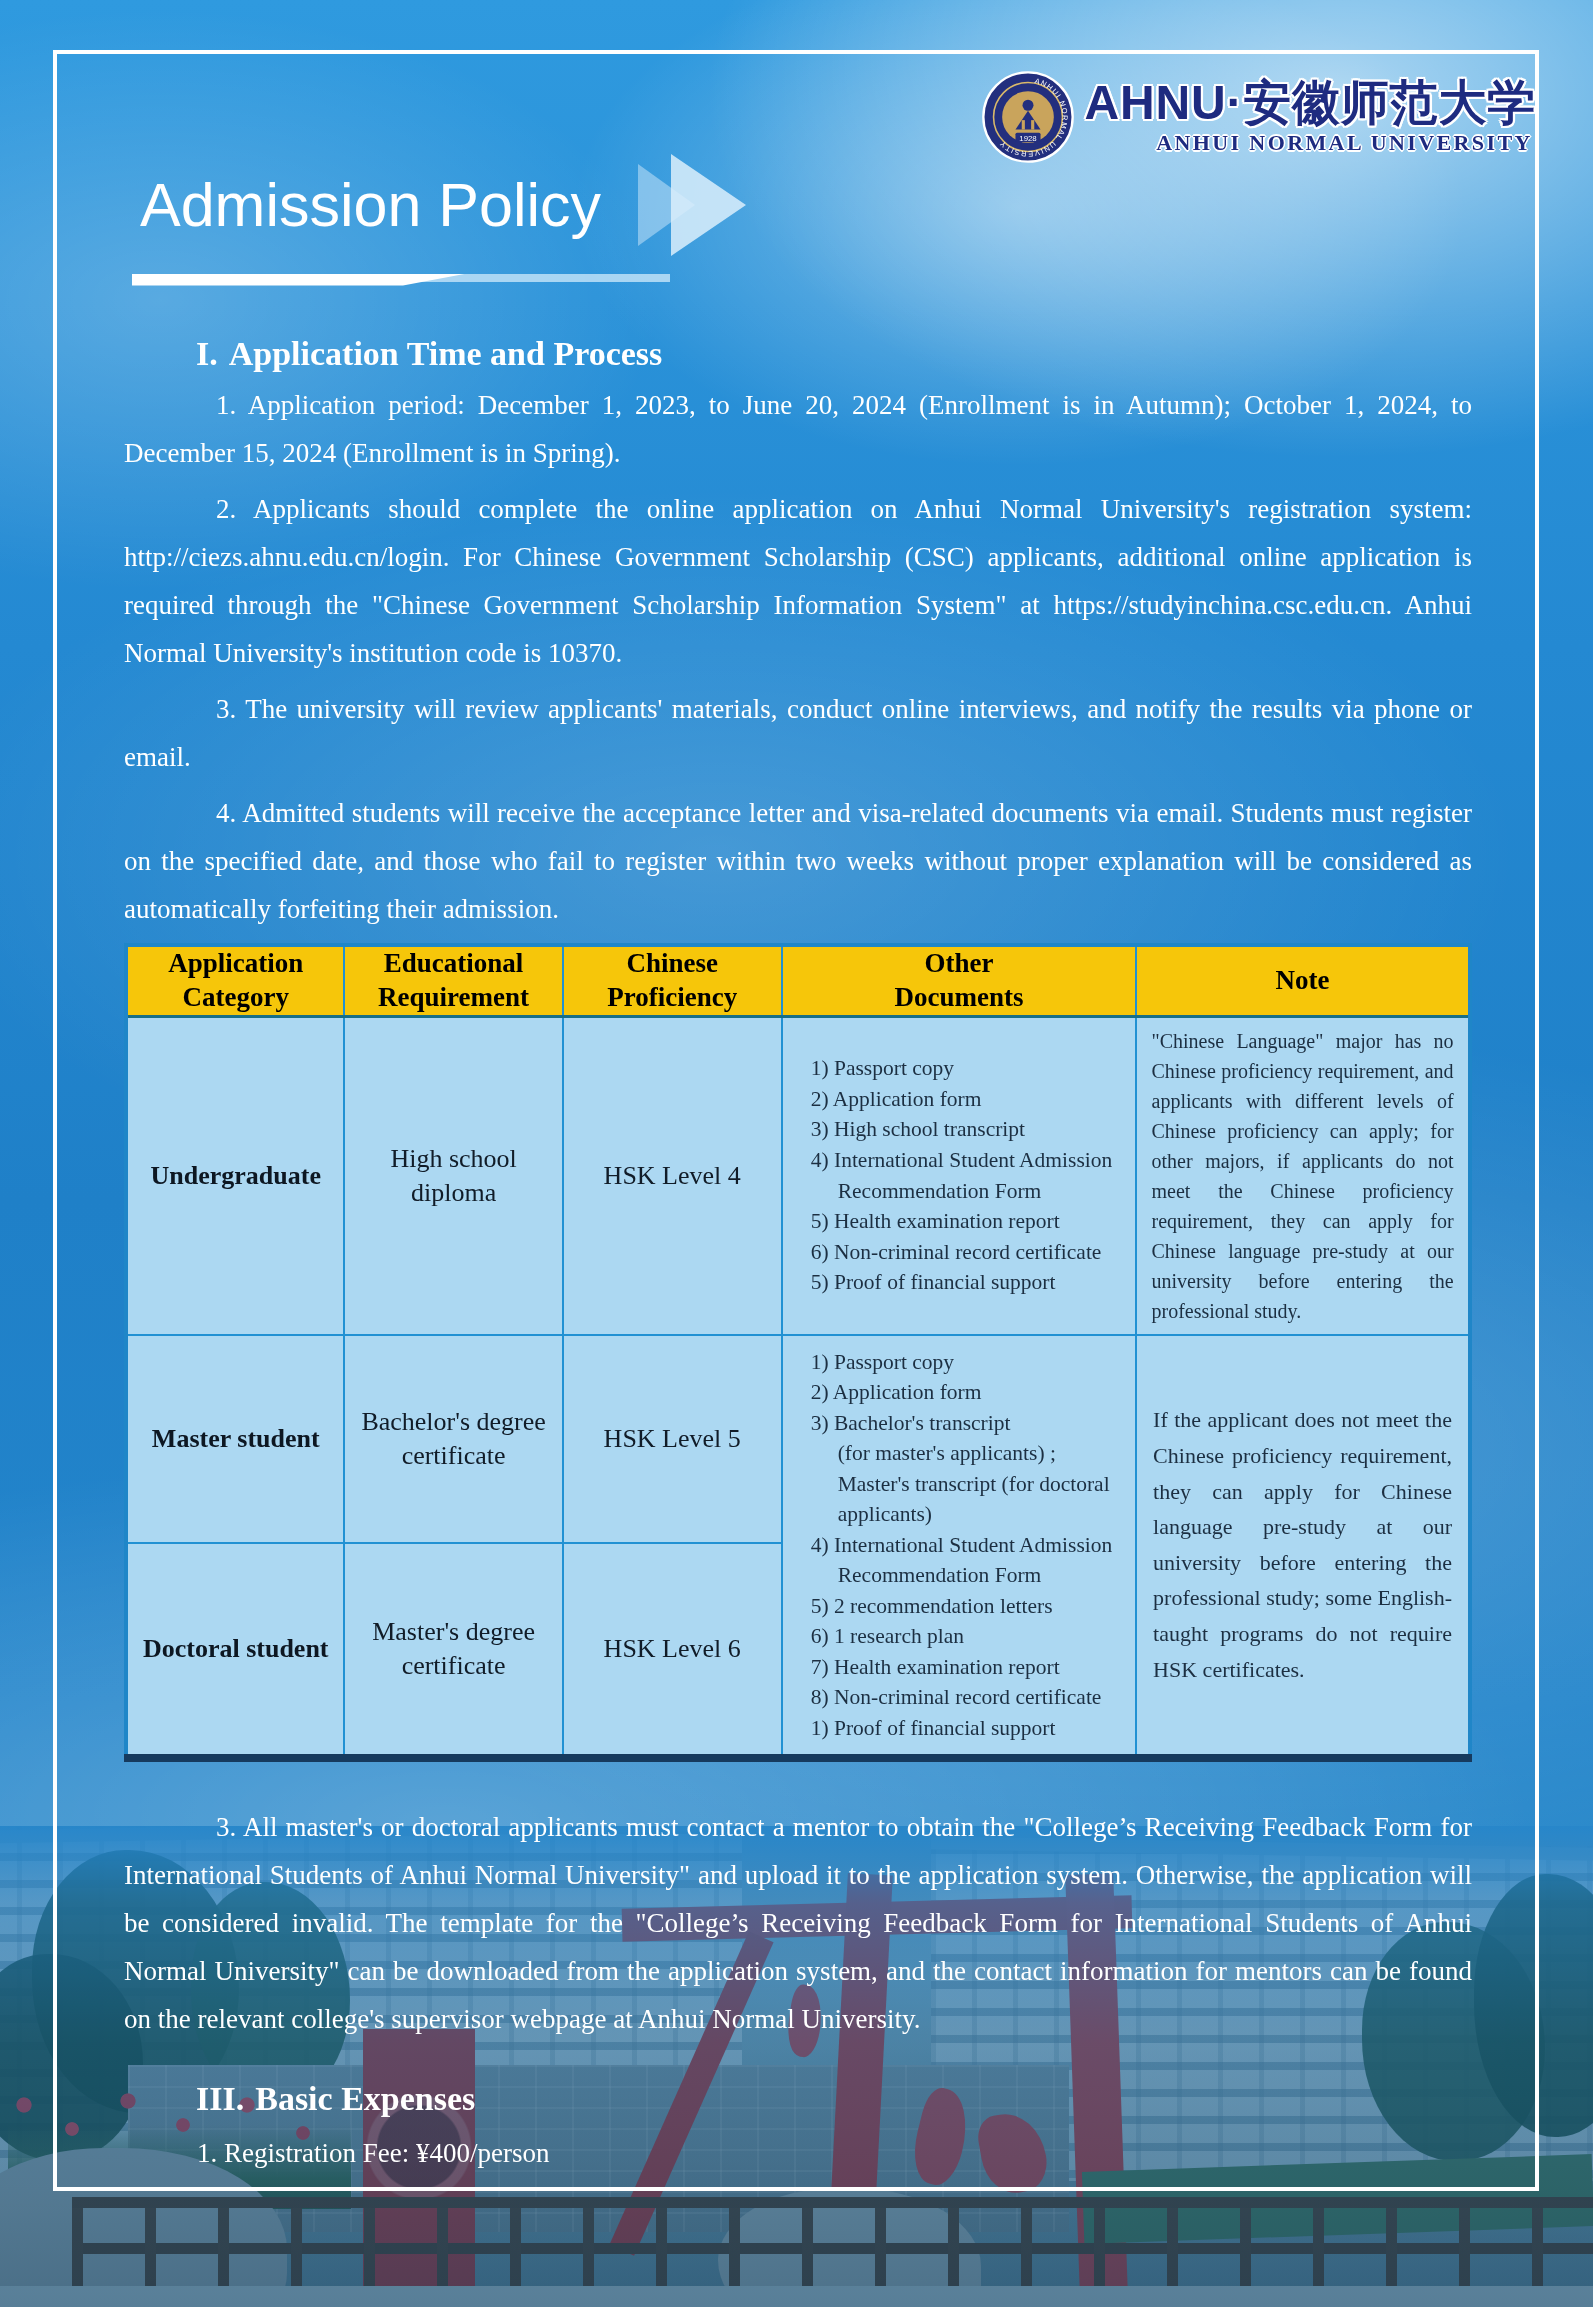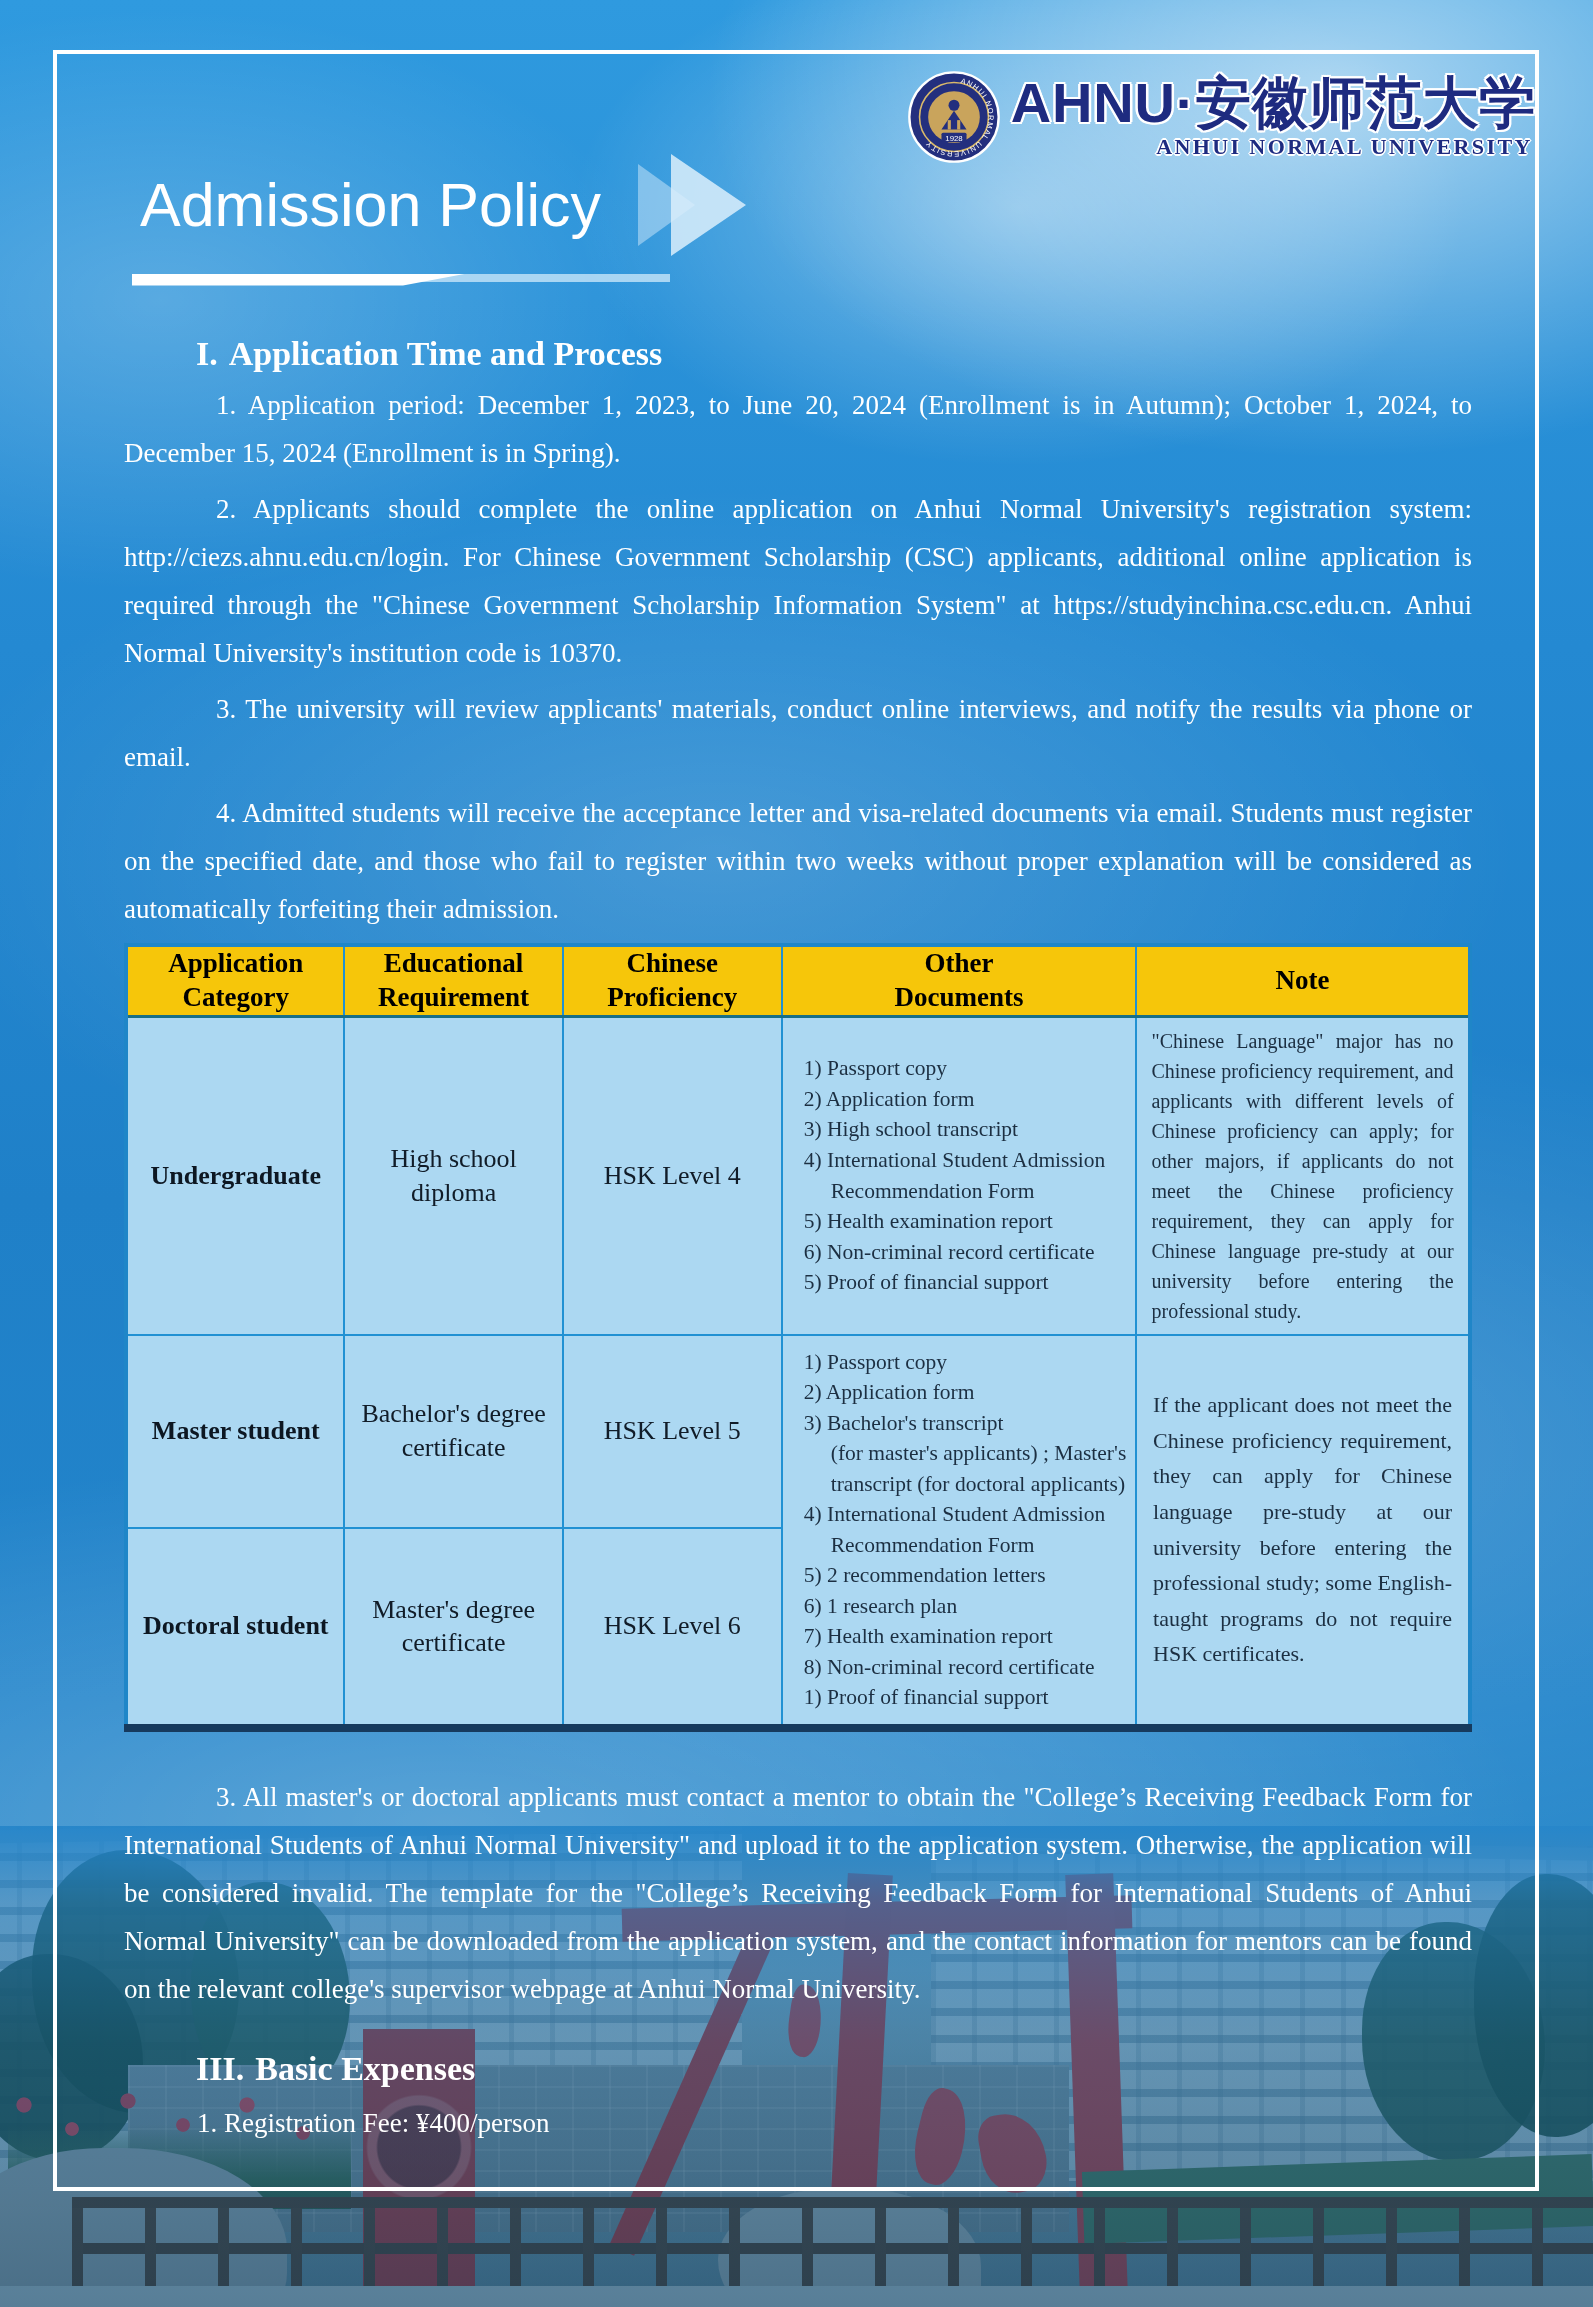--- a/index.html
+++ b/index.html
@@ -76,21 +76,21 @@
 
   
   .frame { position:absolute; left:53px; top:50px; width:1486px; height:2141px;
     border:4px solid #ffffff; z-index:5; pointer-events:none; }
 
   
   .brand { position:absolute; top:70px; right:57px; display:flex; align-items:center; gap:9.6px; z-index:6; }
   .seal { width:94px; height:94px; flex:0 0 auto; }
   .brand-text { display:flex; flex-direction:column; align-items:flex-end; }
   .brand-main { font-family:"Liberation Sans","DejaVu Sans",sans-serif; font-weight:700;
-    font-size:56px; line-height:1.05; color:#1E2B80; letter-spacing:0.8px;
+    font-size:48px; line-height:1.05; color:#1E2B80; letter-spacing:0.8px;
     text-shadow:-2.4px 0 0 #fff,2.4px 0 0 #fff,0 -2.4px 0 #fff,0 2.4px 0 #fff,
                 -1.6px -1.6px 0 #fff,1.6px -1.6px 0 #fff,-1.6px 1.6px 0 #fff,1.6px 1.6px 0 #fff; }
   .brand-sub { font-family:"Liberation Serif",serif; font-weight:700; font-size:22px;
     letter-spacing:2.4px; color:#1E2B80; margin-top:1.6px; padding-right:3.2px;
     text-shadow:-1.6px 0 0 #fff,1.6px 0 0 #fff,0 -1.6px 0 #fff,0 1.6px 0 #fff,
                 -0.8px -0.8px 0 #fff,0.8px -0.8px 0 #fff,-0.8px 0.8px 0 #fff,0.8px 0.8px 0 #fff; }
 
   
   .content { position:absolute; left:124px; top:50px; width:1348px; z-index:6; color:#fff; }
 
@@ -123,21 +123,21 @@
   table.apps th, table.apps td { border:2.4px solid #2191D3; }
   table.apps th { background:#F6C60A; color:#000; font-weight:700; font-size:27px;
     text-align:center; vertical-align:middle; height:70px; white-space:pre-line; line-height:1.25;
     border-bottom:3.2px solid #186F86; }
   table.apps td { background:#ACD8F2; vertical-align:middle; }
   td.cat { font-weight:700; font-size:26px; color:#0d1722; text-align:center; }
   td.plain { font-size:26px; color:#111c28; text-align:center; line-height:1.3; padding:0 6.4px; }
   tr.r1 td { height:267px; }
   tr.r2 td { height:189px; }
   tr.r3 td { height:195px; }
-  td.docs { padding:11px 8px 11px 21px; color:#1c2f42; }
+  td.docs { padding:11px 8px 11px 28px; color:#1c2f42; }
   .doc-item { font-size:21.5px; line-height:1.42; padding-left:27px; text-indent:-27px; white-space:pre-line; }
   td.note { color:#1c2f42; text-align:justify; vertical-align:middle; }
   td.note1 { font-size:20px; line-height:1.5; padding:8px 14.4px; }
   td.note2 { font-size:22px; line-height:1.62; padding:8px 16px; }
 
   p.para3 { font-size:27px; line-height:1.78; text-align:justify; text-indent:92px; margin-top:41px; }
 
   .expense-item { font-size:27px; line-height:1.78; margin-left:73px; margin-top:11px;
     padding-left:37px; text-indent:-37px; }
 </style>

